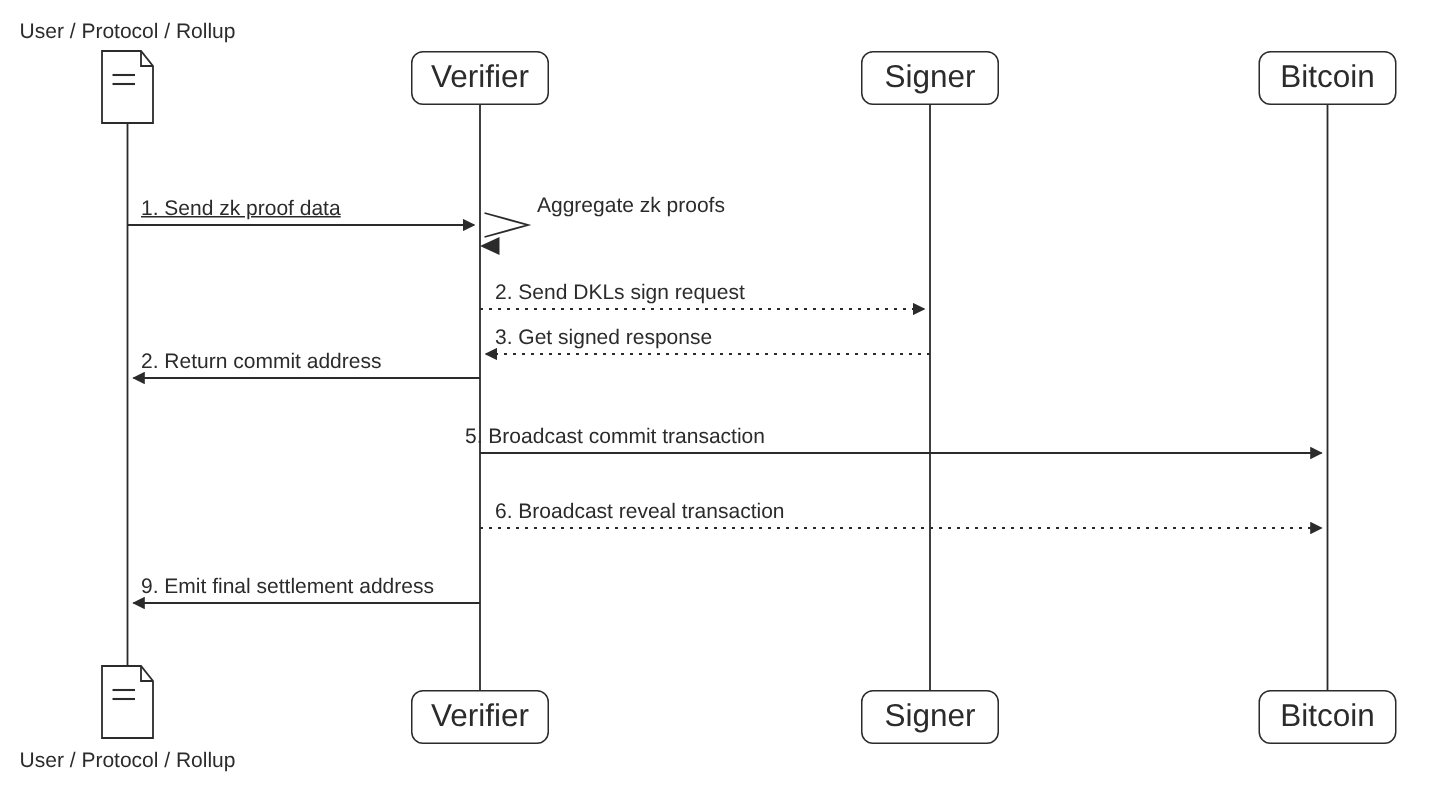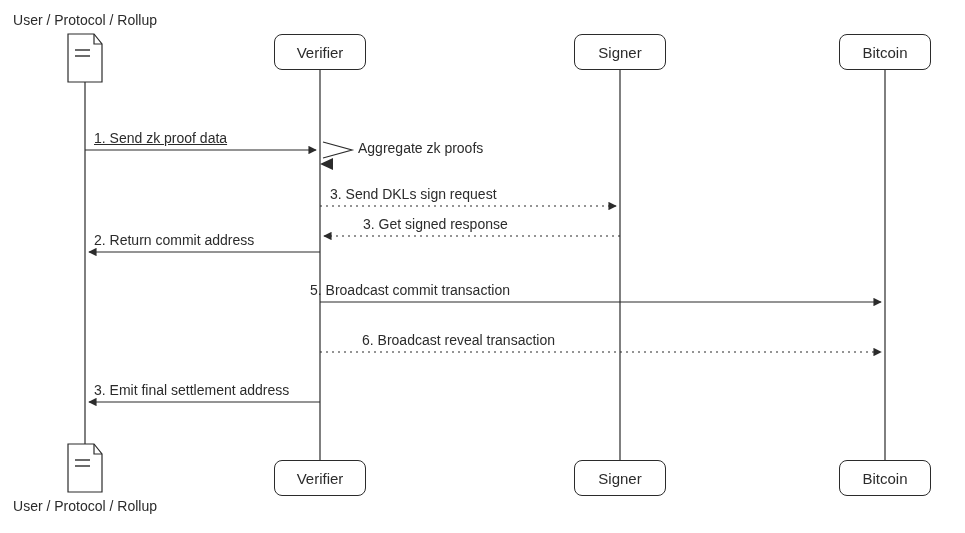--- a/index.html
+++ b/index.html
@@ -18,21 +18,21 @@
     font-size: 14px;
     white-space: nowrap;
     text-align: center;
     transform: translateX(-50%);
   }
   .participant-box {
     position: absolute;
     border: 1.2px solid #2b2b2b;
     border-radius: 8px;
     background: #fff;
-    font-size: 15px;
+    font-size: 21px;
     display: flex;
     align-items: center;
     justify-content: center;
     transform: translateX(-50%);
     height: 34px;
     padding: 0 2px;
   }
   .msg-label {
     position: absolute;
     font-size: 14px;
@@ -97,21 +97,21 @@
 <div class="participant-box" style="left:320px; top:460px; width:86px;">
     <span>Verifier</span>
   </div>
 <div class="participant-box" style="left:620px; top:460px; width:86px;">
     <span>Signer</span>
   </div>
 <div class="participant-box" style="left:885px; top:460px; width:86px;">
     <span>Bitcoin</span>
   </div>
 
-<div class="msg-label" style="left:358px; top:140px;">Aggregate zk proofs</div>
+<div class="msg-label" style="left:358px; top:128px;">Aggregate zk proofs</div>
 
 <div class="msg-label" style="left:94px;  top:130px;text-decoration:underline;">1. Send zk proof data</div>
-<div class="msg-label" style="left:330px; top:186px;">3. Send DKLs sign request</div>
-<div class="msg-label" style="left:330px; top:216px;margin-left:33px;">3. Get signed response</div>
+<div class="msg-label" style="left:330px; top:186px;">2. Send DKLs sign request</div>
+<div class="msg-label" style="left:330px; top:216px;">3. Get signed response</div>
 <div class="msg-label" style="left:94px;  top:232px;">2. Return commit address</div>
 <div class="msg-label" style="left:310px; top:282px;">5. Broadcast commit transaction</div>
-<div class="msg-label" style="left:330px; top:332px;margin-left:32px;">6. Broadcast reveal transaction</div>
-<div class="msg-label" style="left:94px;  top:382px;">3. Emit final settlement address</div>
+<div class="msg-label" style="left:330px; top:332px;">6. Broadcast reveal transaction</div>
+<div class="msg-label" style="left:94px;  top:382px;">9. Emit final settlement address</div>
 
 </body></html>

